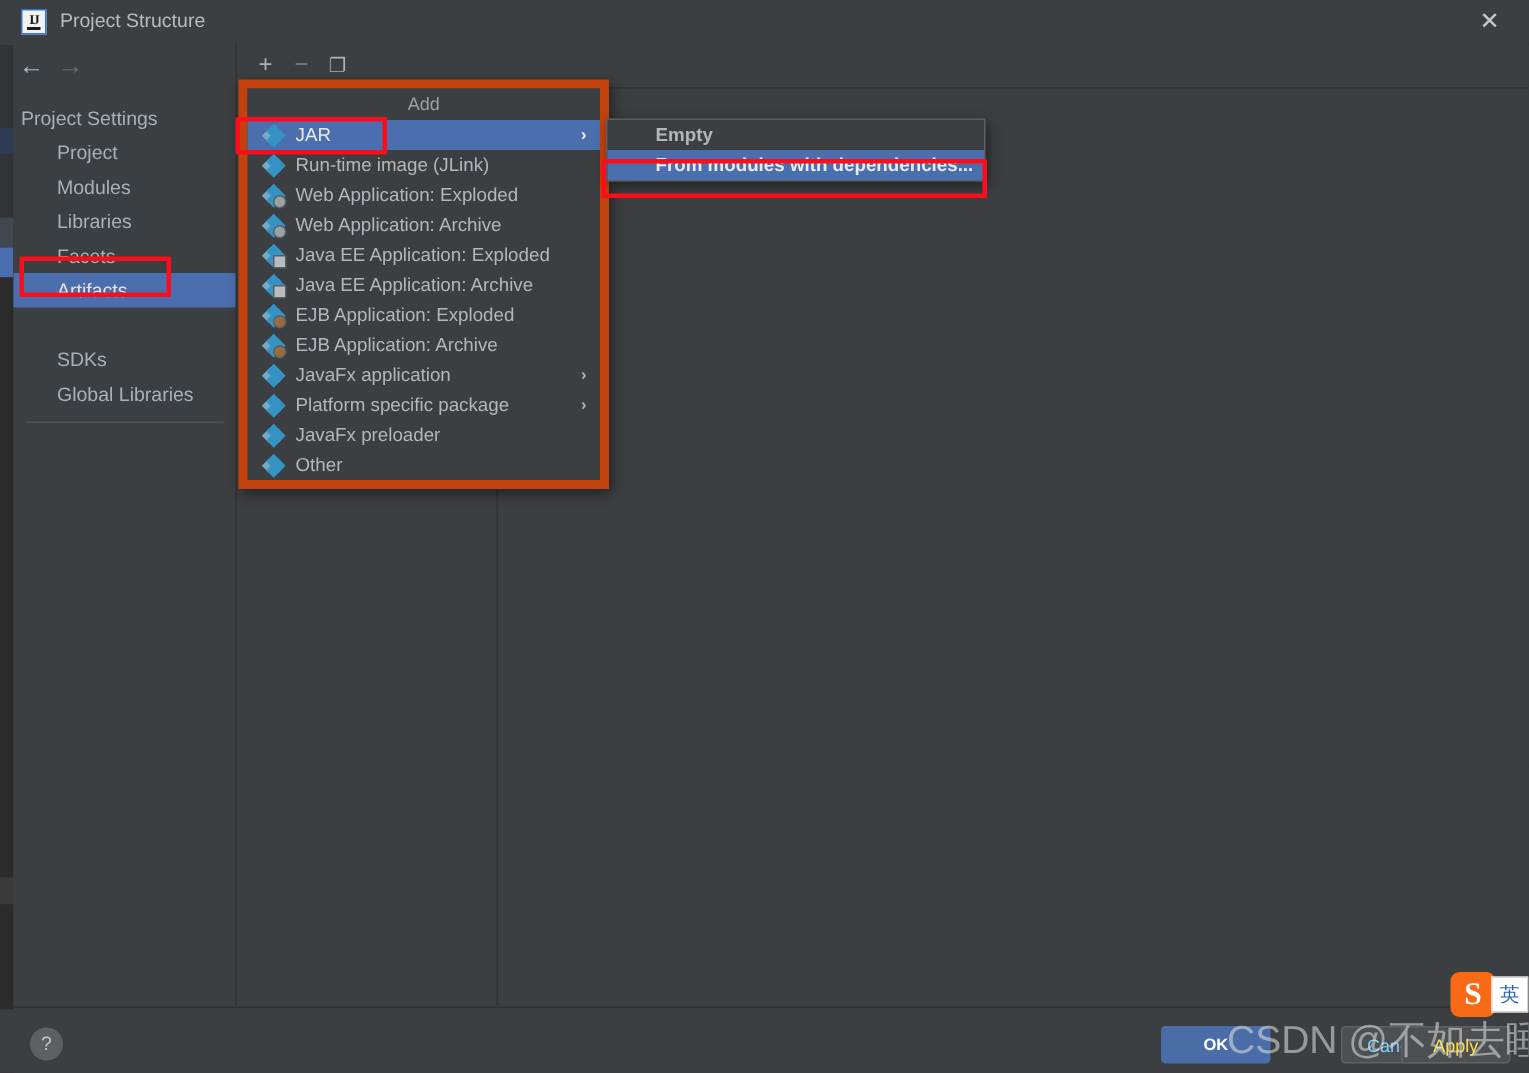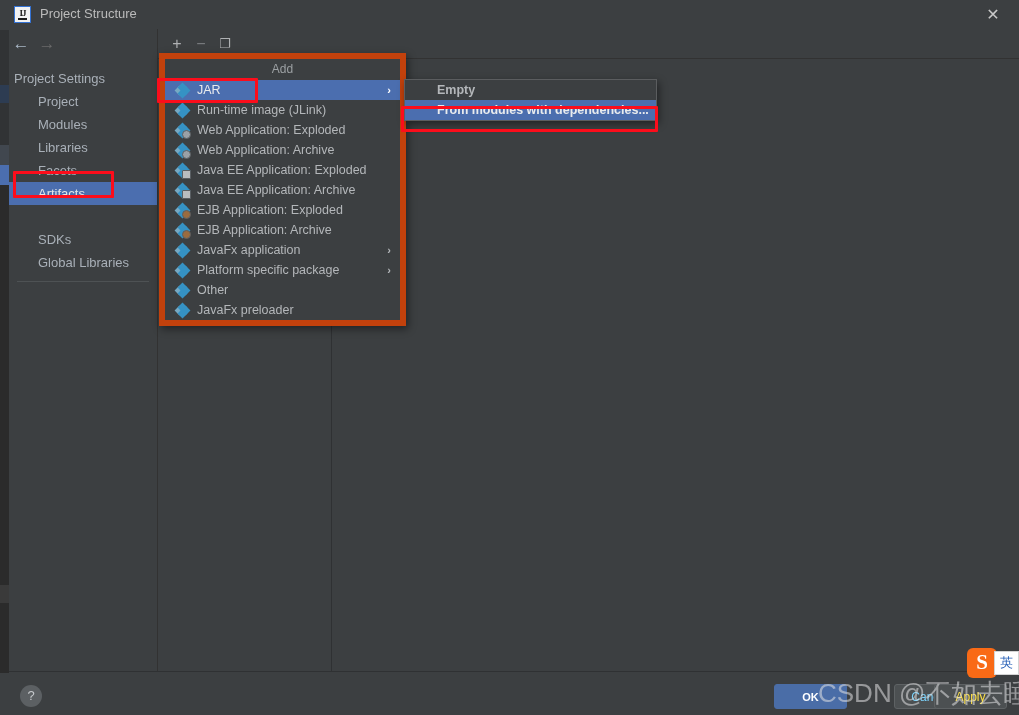--- a/index.html
+++ b/index.html
@@ -574,31 +574,31 @@
       <span class="arrow">›</span>
     </div>
 
     <div class="menu-item">
       <span class="ico">
           <i class="d1"></i>
           <i class="d2"></i>
           <i class="d3"></i>
           <i class="d4"></i>
         </span>
+      <span>JavaFx preloader</span>
+    </div>
+
+    <div class="menu-item">
+      <span class="ico">
+          <i class="d1"></i>
+          <i class="d2"></i>
+          <i class="d3"></i>
+          <i class="d4"></i>
+        </span>
       <span>Other</span>
-    </div>
-
-    <div class="menu-item">
-      <span class="ico">
-          <i class="d1"></i>
-          <i class="d2"></i>
-          <i class="d3"></i>
-          <i class="d4"></i>
-        </span>
-      <span>JavaFx preloader</span>
     </div>
   </div>
 
   <div class="submenu">
     <div class="menu-item">
       <span>Empty</span>
     </div>
     <div class="menu-item selected">
       <span>From modules with dependencies...</span>
     </div>

